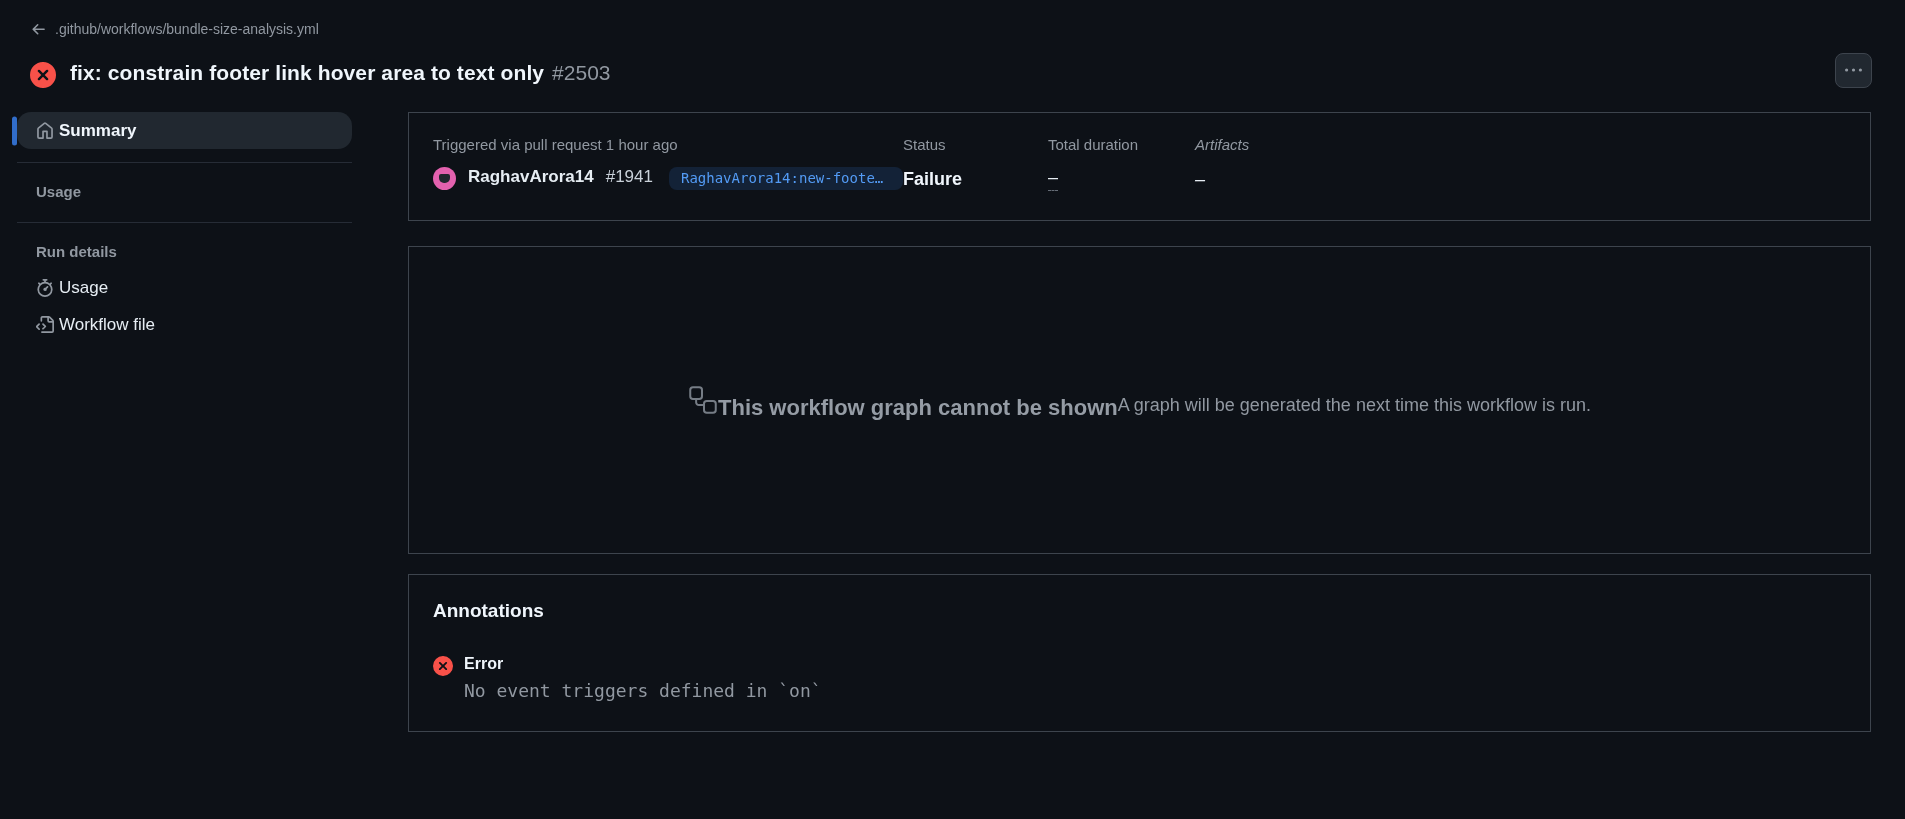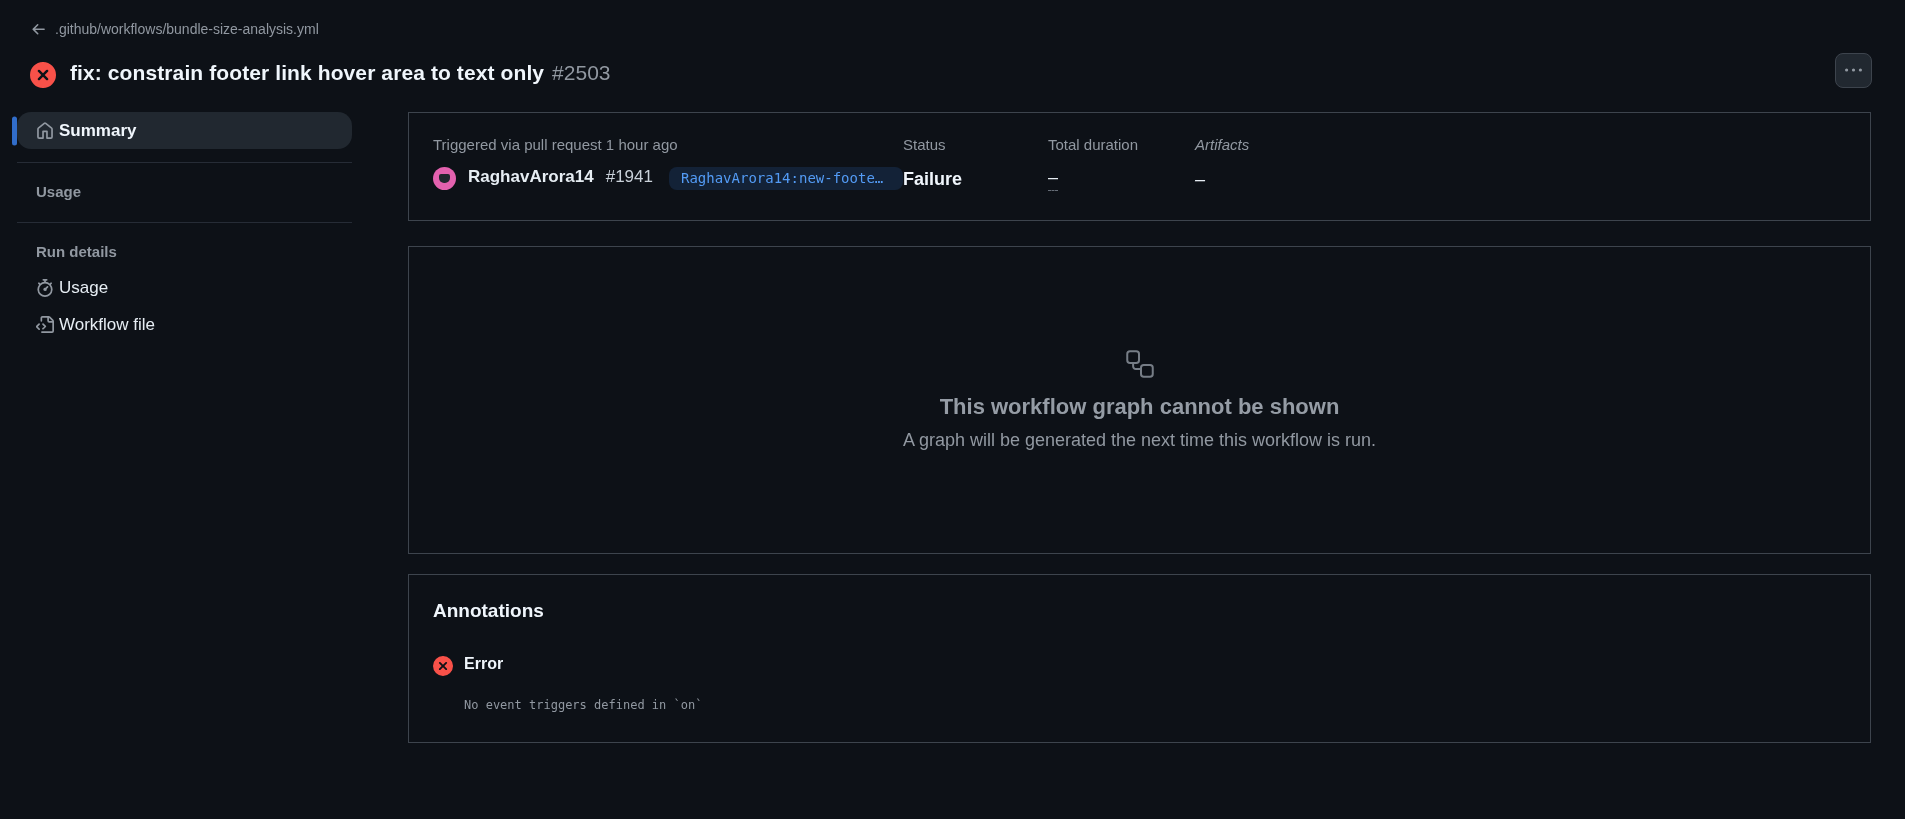--- a/index.html
+++ b/index.html
@@ -75,36 +75,36 @@
   .stat-col-status { width:145px; flex:none; }
   .stat-col-duration { width:147px; flex:none; }
   .stat-col-artifacts { flex:none;font-style:italic; }
   .stat-value { margin-top:13px; font-size:18px; color:#e6edf3; height:26px; display:flex; align-items:center; }
   .failure-value { font-weight:700; color:#f0f6fc; }
   .dashed-underline { border-bottom:1px dashed #656c76; padding-bottom:2px; }
 
   
   .graph-card {
     height:308px; margin-bottom:20px;
-    display:flex; flex-direction:column; align-items:center; justify-content:center;
+    display:flex; flex-direction:row; align-items:center; justify-content:center;
   }
   .graph-empty-icon { color:#767d86; }
   .graph-title { margin-top:15px; font-size:22px; font-weight:600; color:#959ca5; }
   .graph-subtitle { margin-top:10px; font-size:18px; color:#9198a1; }
 
   
   .annotations-card { padding:25px 24px 30px 24px; }
   .annotations-title { font-size:19px; font-weight:700; color:#f0f6fc; }
   .annotations-count { margin-top:7px; font-size:14px; color:#9198a1; }
   .annotation-row { display:flex; gap:11px; margin-top:33px; }
   .annotation-row .icon { color:#f85149; margin-top:1px; }
   .annotation-level { font-size:16px; font-weight:600; color:#f0f6fc; }
   .annotation-message {
-    margin-top:25px; font-family:"DejaVu Sans Mono", monospace;
-    font-size:12px; color:#9198a1;
+    margin-top:7px; font-family:"DejaVu Sans Mono", monospace;
+    font-size:18px; color:#9198a1;
   }
 </style>
 </head>
 <body>
 
 <div class="header">
   <div class="breadcrumb-row">
     <span class="arrow icon">
       <svg width="17" height="17" viewBox="0 0 16 16" fill="currentColor">
           <path d="M7.78 12.53a.75.75 0 0 1-1.06 0L2.47 8.28a.75.75 0 0 1 0-1.06l4.25-4.25a.75.75 0 0 1 1.06 1.06L4.81 7h8.44a.75.75 0 0 1 0 1.5H4.81l2.97 2.97a.75.75 0 0 1 0 1.06Z"></path>

